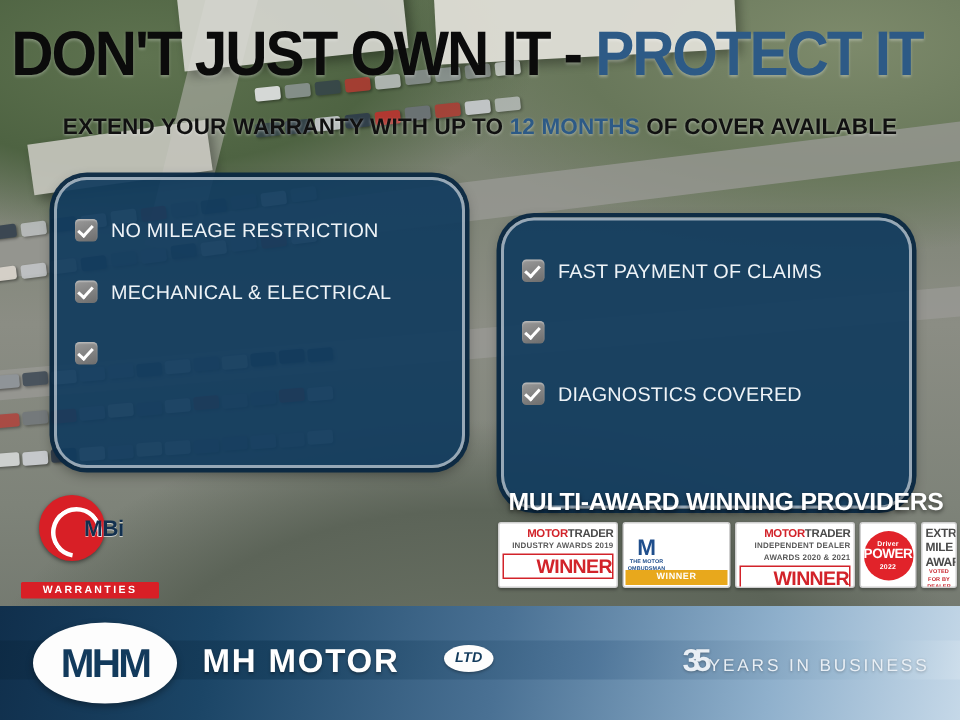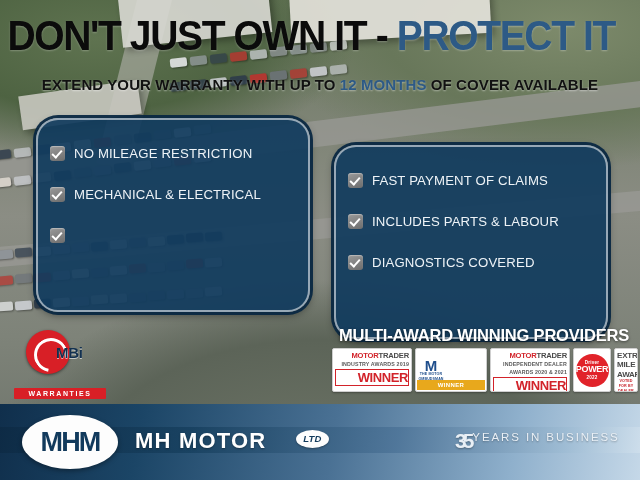--- a/index.html
+++ b/index.html
@@ -206,21 +206,21 @@
   #ltd {
     position:absolute; left:296px; top:26px;
     width:33px; height:18px; border-radius:50%;
     background:#fdfdfd; color:#123a5c;
     font-size:9.5px; font-weight:bold; font-style:italic;
     line-height:18px; text-align:center; letter-spacing:.2px;
     box-shadow:0 1px 2px rgba(0,0,0,.3);
   }
   #years {
     position:absolute; left:455px; top:27px;
-    white-space:nowrap; display:flex; align-items:flex-start; gap:2px;
+    white-space:nowrap; display:flex; align-items:flex-end; gap:2px;
   }
   #years .num {
     font-size:21px; font-weight:bold; color:#e9eff5;
     letter-spacing:-4px; line-height:19px;
     text-shadow:0 1px 2px rgba(0,0,0,.3);
   }
   #years .txt {
     font-size:11.5px; color:#e9eff5; letter-spacing:1.9px;
     text-shadow:0 1px 2px rgba(0,0,0,.3);
   }
@@ -338,21 +338,20 @@
   </div>
 </div>
 
 <div class="panel" id="panel-right">
   <div class="feat">
     <span class="chk"></span>
     <span class="feat-label">FAST PAYMENT OF CLAIMS</span>
   </div>
   <div class="feat">
     <span class="chk"></span>
-    <span class="feat-label">INCLUDES PARTS &amp; LABOUR</span>
   </div>
   <div class="feat">
     <span class="chk"></span>
     <span class="feat-label">DIAGNOSTICS COVERED</span>
   </div>
 </div>
 
 <div id="mbi">
   <div class="ring"></div>
   <div class="mbi-word">MBi</div>

